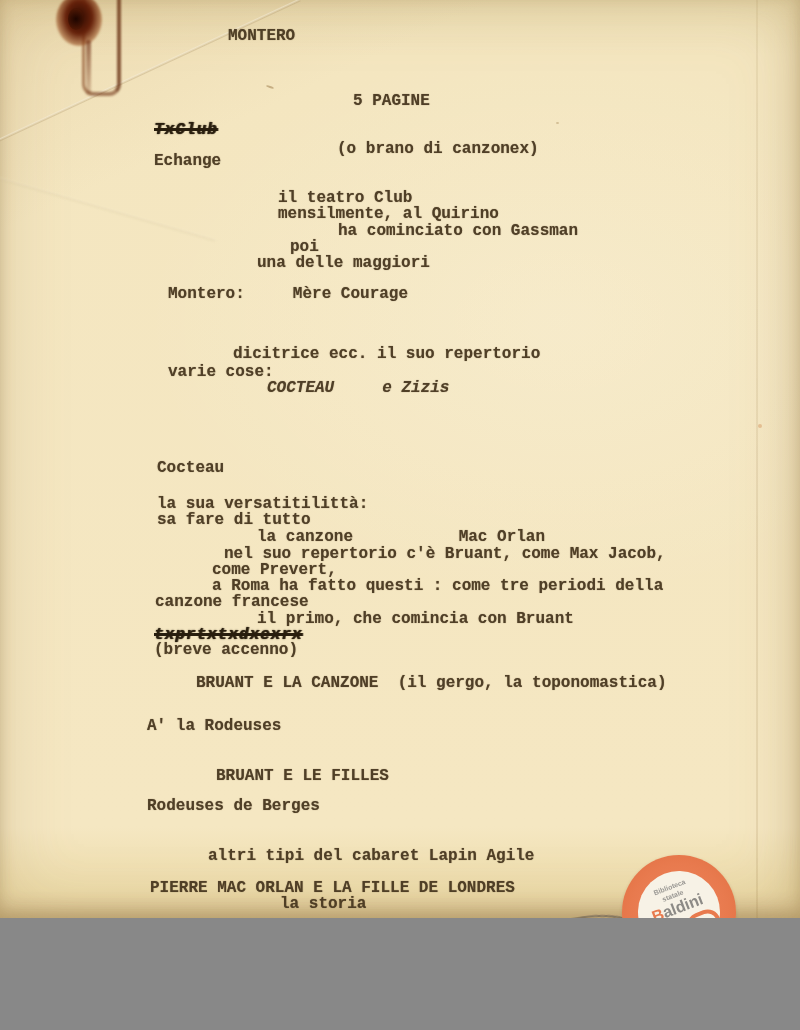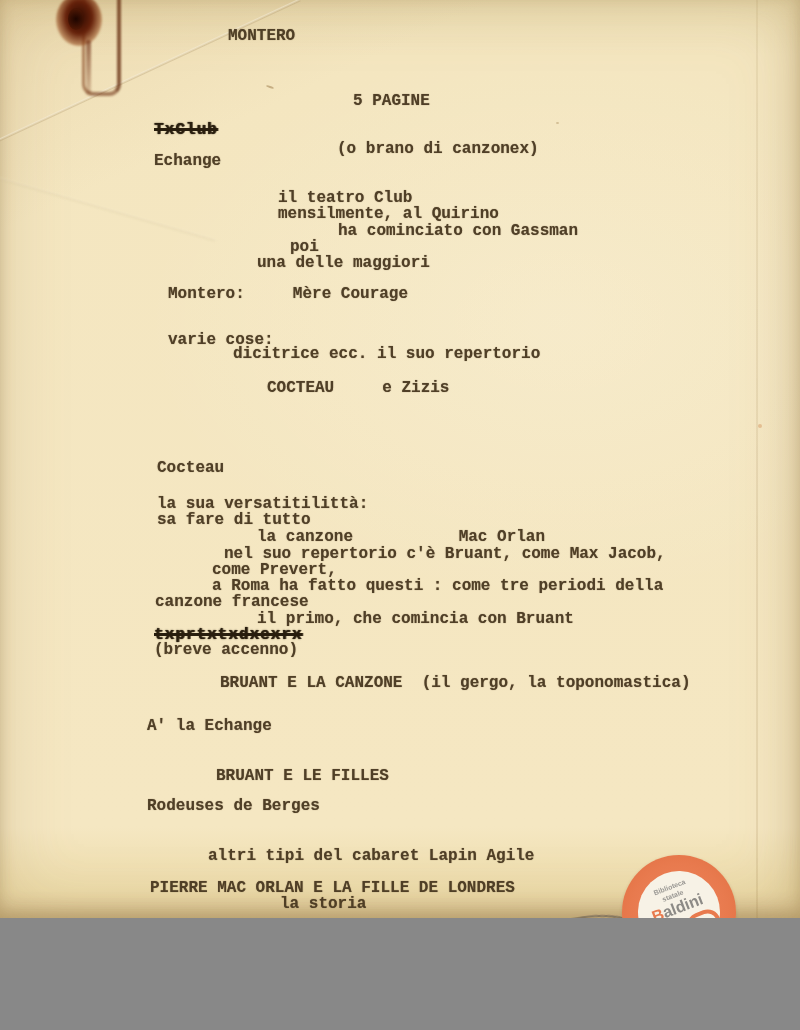--- a/index.html
+++ b/index.html
@@ -19,20 +19,21 @@
     font-size:16px; font-weight:bold; letter-spacing:0px;
     color:rgba(74,57,34,0.92);
     text-shadow:0 0 1px rgba(80,60,35,0.65);
   }
   .line.struck {
     color:rgba(40,29,14,0.95);
     text-decoration:line-through;
     text-decoration-thickness:3px;
     letter-spacing:1px;
     text-shadow:0 0 1.5px rgba(40,29,14,0.9), 1px 0 0 rgba(40,29,14,0.6);
+    font-style:italic;
   }
   
   .crease { position:absolute; pointer-events:none; }
   .crease-main {
     left:-8px; top:142px; width:340px; height:3px;
     transform:rotate(-25deg); transform-origin:0 50%;
     background:linear-gradient(to bottom, rgba(255,250,235,0.55), rgba(146,115,62,0.30));
     filter:blur(0.7px);
   }
   .crease-secondary {
@@ -140,35 +141,35 @@
       <div class="line struck" style="left: 154px; top: 122px;">TxClub</div>
       <div class="line" style="left: 337px; top: 141px; text-align: right;">(o brano di canzonex)</div>
       <div class="line" style="left: 154px; top: 153px;">Echange</div>
       <div class="line" style="left: 278px; top: 190px; text-align: right;">il teatro Club</div>
       <div class="line" style="left: 278px; top: 206px; text-align: right;">mensilmente, al Quirino</div>
       <div class="line" style="left: 290px; top: 223px; margin-left: 48px;">ha cominciato con Gassman</div>
       <div class="line" style="left: 290px; top: 239px;">poi</div>
       <div class="line" style="left: 257px; top: 255px;">una delle maggiori</div>
       <div class="line" style="left: 168px; top: 286px;">Montero:     Mère Courage</div>
       <div class="line" style="left: 233px; top: 318px; margin-top: 28px;">dicitrice ecc. il suo repertorio</div>
-      <div class="line" style="left: 168px; top: 332px;">varie cose:</div>
-      <div class="line" style="left: 267px; top: 380px;">COCTEAU     e Zizis</div>
+      <div class="line" style="left: 168px; top: 364px;">varie cose:</div>
+      <div class="line" style="left: 267px; top: 380px; font-style: italic;">COCTEAU     e Zizis</div>
       <div class="line" style="left: 157px; top: 460px;">Cocteau</div>
       <div class="line" style="left: 157px; top: 496px;">la sua versatitilittà:</div>
       <div class="line" style="left: 157px; top: 512px;">sa fare di tutto</div>
       <div class="line" style="left: 257px; top: 529px;">la canzone           Mac Orlan</div>
       <div class="line" style="left: 224px; top: 546px;">nel suo repertorio c'è Bruant, come Max Jacob,</div>
       <div class="line" style="left: 212px; top: 562px;">come Prevert,</div>
       <div class="line" style="left: 212px; top: 578px;">a Roma ha fatto questi : come tre periodi della</div>
       <div class="line" style="left: 155px; top: 594px;">canzone francese</div>
       <div class="line" style="left: 257px; top: 611px;">il primo, che comincia con Bruant</div>
       <div class="line struck" style="left: 154px; top: 627px;">txprtxtxdxexrx</div>
       <div class="line" style="left: 154px; top: 642px;">(breve accenno)</div>
-      <div class="line" style="left: 220px; top: 675px;">BRUANT E LA CANZONE  (il gergo, la toponomastica)</div>
-      <div class="line" style="left: 147px; top: 718px;">A' la Echange</div>
+      <div class="line" style="left: 196px; top: 675px;">BRUANT E LA CANZONE  (il gergo, la toponomastica)</div>
+      <div class="line" style="left: 147px; top: 718px;">A' la Rodeuses</div>
       <div class="line" style="left: 216px; top: 768px;">BRUANT E LE FILLES</div>
       <div class="line" style="left: 147px; top: 798px;">Rodeuses de Berges</div>
       <div class="line" style="left: 208px; top: 848px;">altri tipi del cabaret Lapin Agile</div>
       <div class="line" style="left: 150px; top: 880px;">PIERRE MAC ORLAN E LA FILLE DE LONDRES</div>
       <div class="line" style="left: 280px; top: 896px;">la storia</div>
       <div class="line" style="left: 210px; top: 964px;">prendere la seconda parte</div>
     </div>
 
   <div class="oval-stamp">
     <div class="oval-dot"></div>

